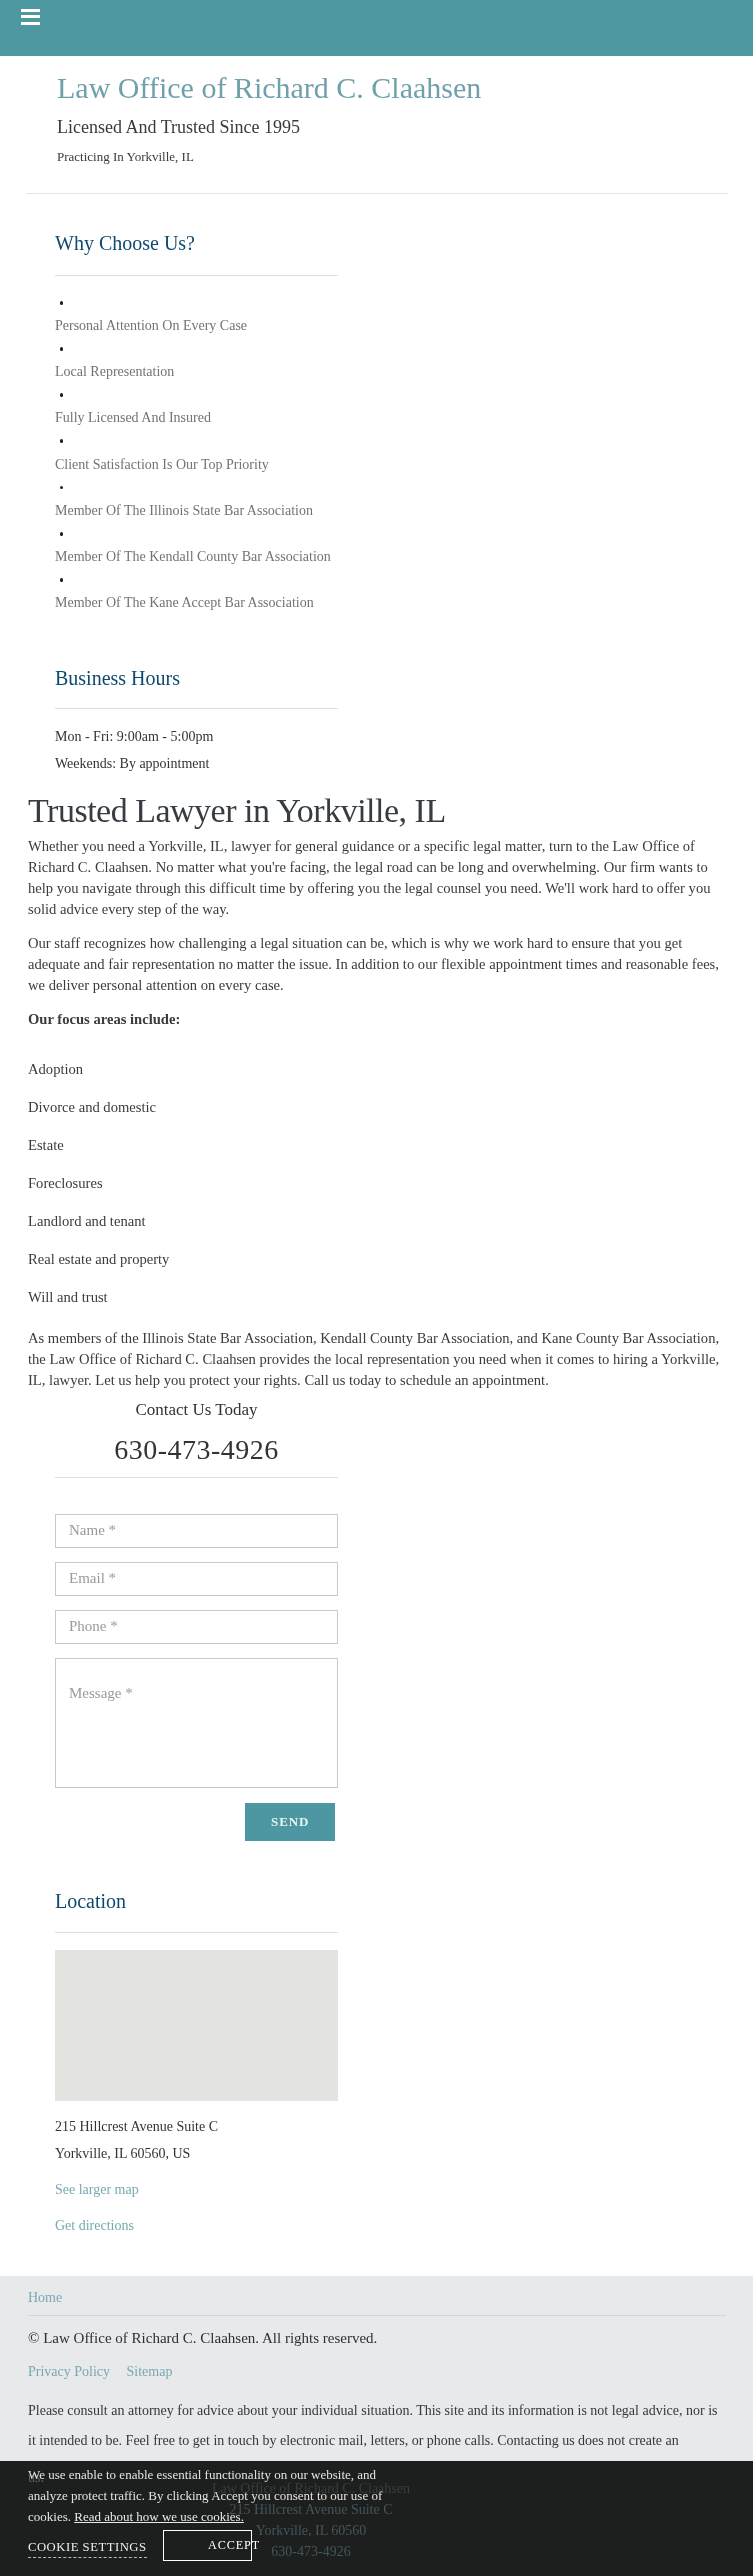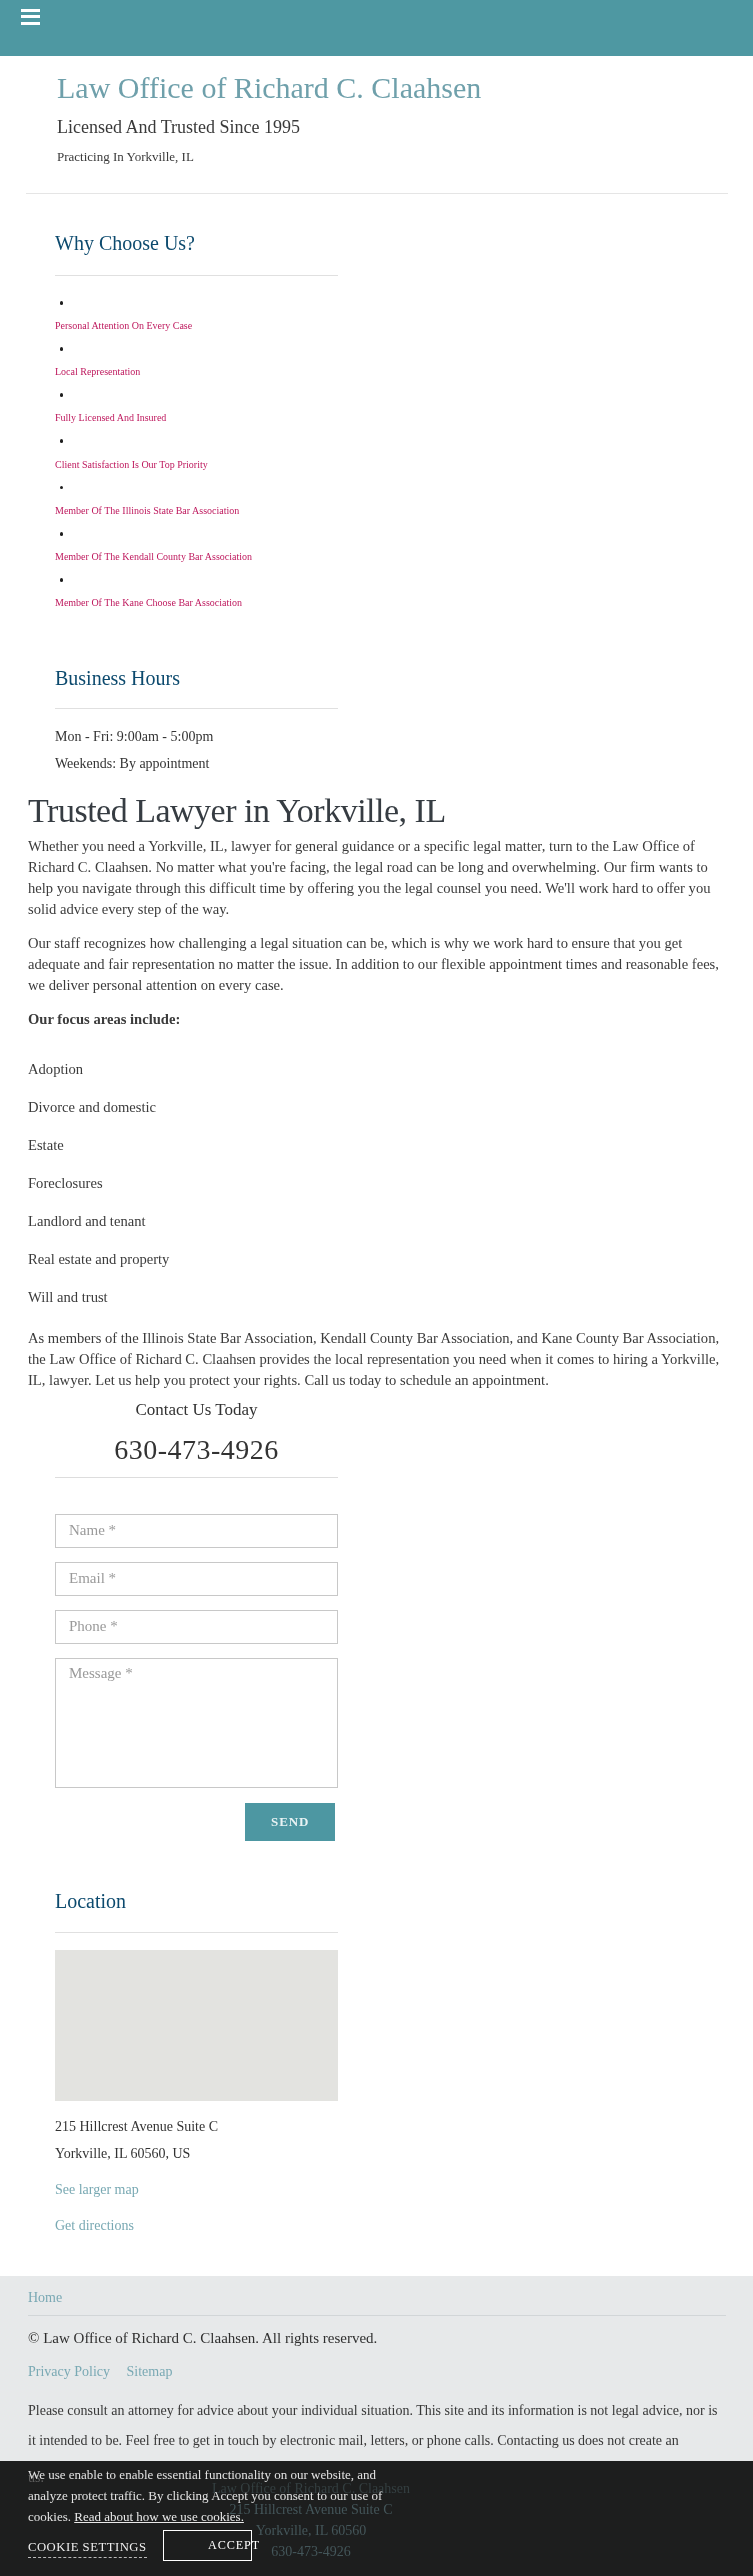--- a/index.html
+++ b/index.html
@@ -23,21 +23,21 @@
   .side-section { margin-left:55px; width:283px; }
   .side-h2 { font-size:20px; line-height:26px; font-weight:normal; color:#0c4a6e; }
   .side-rule { border:none; border-top:0.9px solid #e0e0e0; margin-top:0; }
   .why .side-h2 { margin-top:36px; }
   .why .side-rule { margin-top:19px; }
   ul.dotlist { list-style:none; }
   .why ul.dotlist { margin-top:15px; }
   ul.dotlist li .dot-row { display:flex; align-items:center; }
   .why .dot-row { height:22.6px; }
   .dot { width:3.8px; height:3.8px; border-radius:50%; background:#1e1e1e; margin-left:4.7px; }
-  .why .li-text { display:block; font-size:10px; line-height:23.6px; color:#be185d; }
+  .why .li-text { display:block; font-size:14px; line-height:23.6px; color:#737373; }
   .hours .side-h2 { margin-top:50px; }
   .hours .side-rule { margin-top:17px; }
   .hours-lines { margin-top:14px; font-size:14px; line-height:27px; color:#333; }
   
   .main { margin:0 28px 0 28px; width:697px; }
   .main h1 { margin-top:13px; font-size:34px; line-height:41px; font-weight:normal; color:#363c42; letter-spacing:-0.5px; }
   .main p { font-size:14.6px; line-height:21px; color:#3b3b3b; }
   .p1 { margin-top:5.7px; }
   .p2 { margin-top:12.2px; }
   .focus-label { margin-top:13px; font-size:14.6px; line-height:21px; font-weight:bold; color:#333; }
@@ -50,21 +50,21 @@
   .contact { margin-top:7.5px; margin-left:55px; width:283px; }
   .contact-h3 { font-size:17px; line-height:24.5px; font-weight:normal; color:#333; text-align:center; }
   .contact-phone { display:block; margin-top:9.4px; font-size:28px; line-height:36px; color:#333; text-align:center; text-decoration:none; letter-spacing:0.5px; }
   .contact-rule { border:none; border-top:0.9px solid #ddd; margin-top:8.5px; }
   .contact form { margin-top:36px; }
   .field {
     display:block; width:283px; height:34px; border:0.9px solid #c8c8c8; background:#fff;
     font-family:"Liberation Serif","DejaVu Serif",serif; font-size:15px; color:#444;
     padding:0 13px; margin-bottom:14px; outline:none;
   }
-  textarea.field { height:130px; padding-top:6px; resize:none; }
+  textarea.field { height:130px; padding-top:26px; resize:none; }
   .field::placeholder { color:#9a9a9a; opacity:1; }
   .send-row { margin-top:15px; text-align:right; padding-right:2.8px; }
   .send-btn {
     display:inline-block; background:#4d97a2; color:#e9f3f4; border:none; cursor:pointer;
     font-family:"Liberation Serif","DejaVu Serif",serif; font-weight:bold; font-size:13px;
     letter-spacing:0.9px; width:90px; height:38px;
   }
   
   .location { margin-left:55px; width:283px; }
   .location .side-h2 { margin-top:47px; }
@@ -166,21 +166,21 @@
       <li>
           <span class="dot-row">
             <span class="dot"></span>
           </span>
           <span class="li-text">Member Of The Kendall County Bar Association</span>
         </li>
       <li>
           <span class="dot-row">
             <span class="dot"></span>
           </span>
-          <span class="li-text">Member Of The Kane Choose Bar Association</span>
+          <span class="li-text">Member Of The Kane Accept Bar Association</span>
         </li>
     </ul>
   </section>
 
   <section class="side-section hours">
     <h2 class="side-h2">Business Hours</h2>
     <hr class="side-rule">
     <div class="hours-lines">
       <div>Mon - Fri: 9:00am - 5:00pm</div>
       <div>Weekends: By appointment</div>

